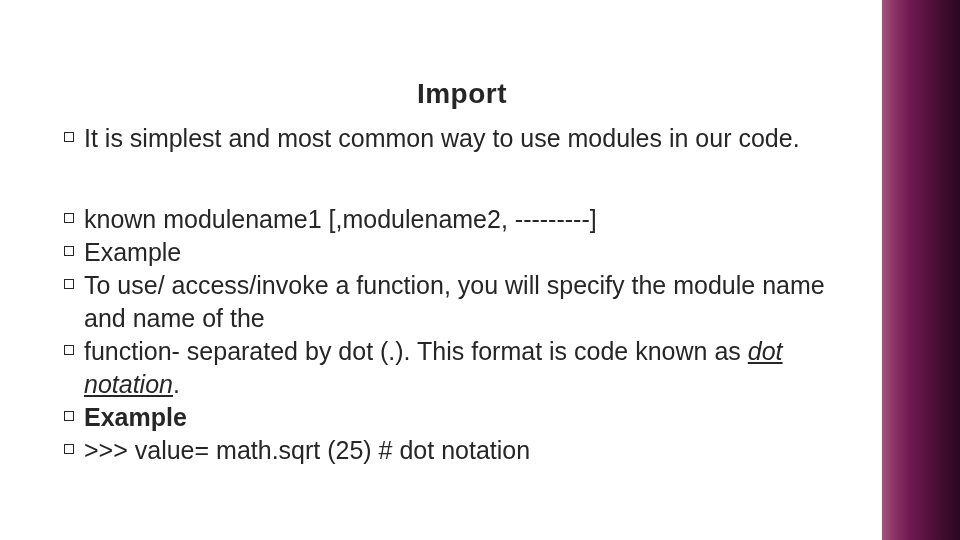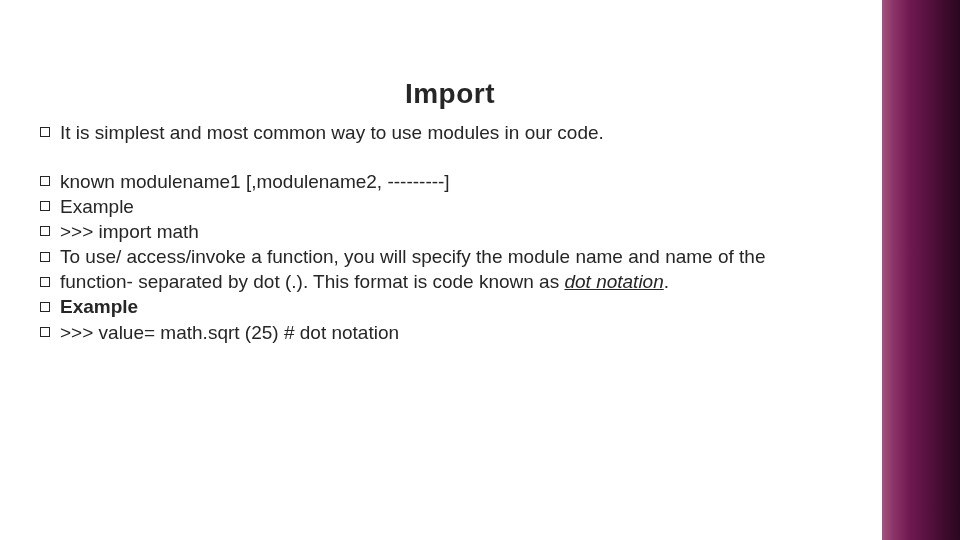--- a/index.html
+++ b/index.html
@@ -26,39 +26,39 @@
     background: linear-gradient(to right,
       #a4537f 0%,
       #8a3468 15%,
       #701a52 35%,
       #5b1242 55%,
       #3e0b2c 80%,
       #2a0720 100%);
   }
   .content {
     position: absolute;
-    left: 40px;
+    left: 52px;
     top: 78px;
     width: 820px;
     color: #262626;
   }
   .title {
     font-family: "Trebuchet MS", "Lucida Sans", sans-serif;
     font-size: 28px;
     font-weight: bold;
     text-align: center;
     margin: 0 0 10px 0;
     letter-spacing: 0.5px;
     color: #262626;
   }
   ul.bullets {
     list-style: none;
-    margin: 0;
+    margin: 12px;
     padding: 0;
-    font-size: 19px;
+    font-size: 25px;
     line-height: 1.32;
     color: #262626;
   }
   ul.bullets li {
     position: relative;
     padding-left: 20px;
     margin: 0;
   }
   ul.bullets li::before {
     content: "";
@@ -85,20 +85,19 @@
   <div class="content">
     <h1 class="title">Import</h1>
 
     <ul class="bullets" id="bullets-top">
         <li><span>It is simplest and most common way to use modules in our code.</span></li>
       </ul>
     <div class="gap"></div>
     <ul class="bullets" id="bullets-main">
         <li><span>known modulename1 [,modulename2, ---------]</span></li>
         <li><span>Example</span></li>
-        <li><span>&gt;&gt;&gt; import math</span></li>
         <li><span>To use/ access/invoke a function, you will specify the module name and name of the</span></li>
         <li><span>function- separated by dot (.). This format is code known as </span><span class="i">dot notation</span><span>.</span></li>
         <li><span class="b">Example</span></li>
         <li><span>&gt;&gt;&gt; value= math.sqrt (25) # dot notation</span></li>
       </ul>
   </div>
 </div>
 
 </body></html>

